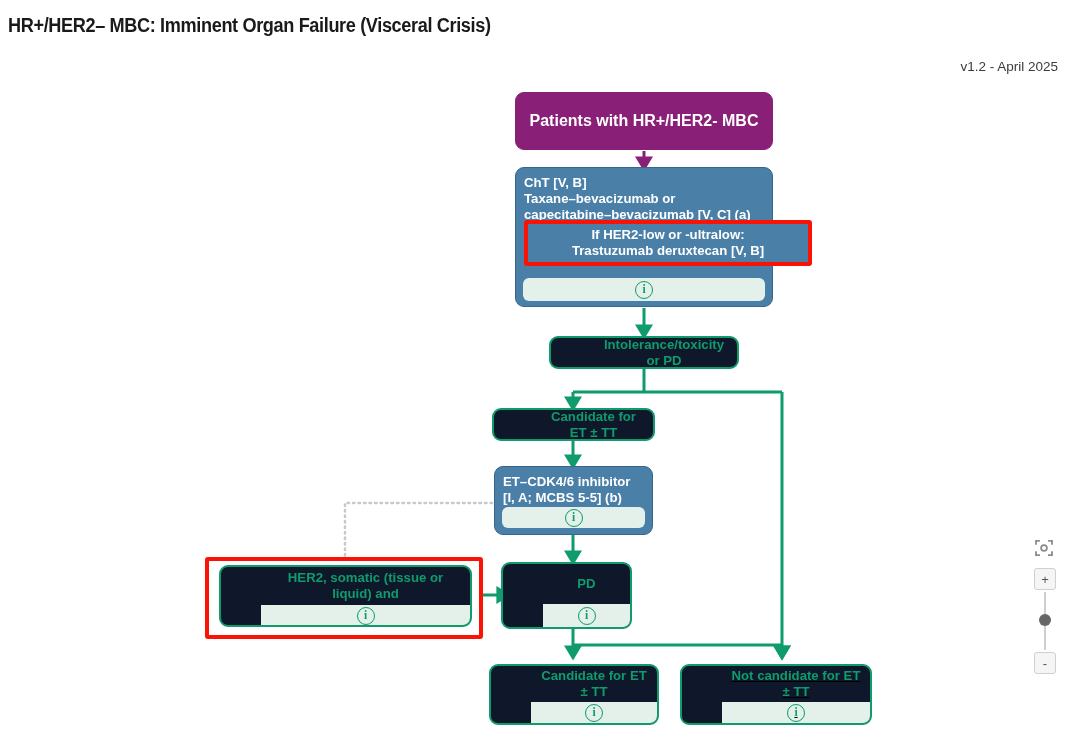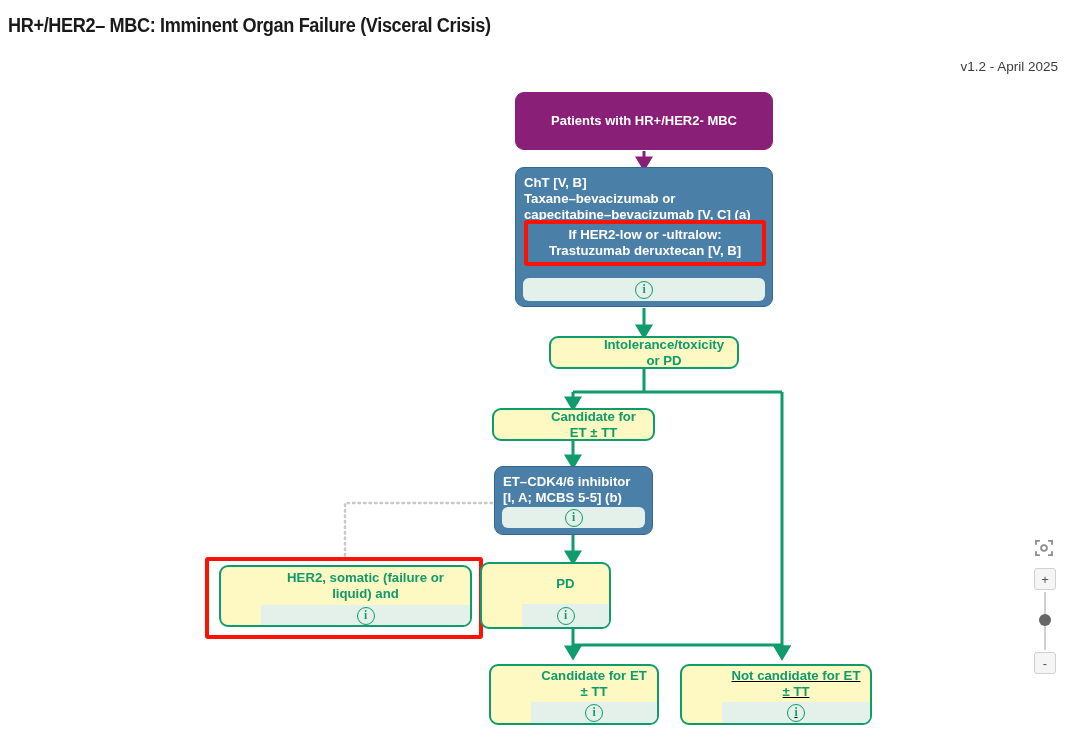--- a/index.html
+++ b/index.html
@@ -40,29 +40,29 @@
   .info-glyph{
     display:inline-block;width:16px;height:16px;border-radius:50%;
     border:1.6px solid currentColor;
     font-size:11.5px;line-height:14px;font-weight:bold;
     font-family:"Liberation Serif",serif;
     text-align:center;
   }
 
   
   .n-purple{background:#8a1f78;border:1px solid #8a1f78;}
-  .n-purple .body{color:#ffffff;font-size:13px;}
+  .n-purple .body{color:#ffffff;font-size:16px;}
 
   
   .n-blue{background:#4a7fa8;border:1.5px solid #35678d;}
   .n-blue .body{color:#ffffff;font-size:13.2px;align-items:flex-start;padding-top:7px;}
   .n-blue .info-bar{background:#e4f0ea;color:#0f9b6c;margin:0 7px 7px 7px;border-radius:6px;height:23px;}
 
   
-  .n-green{background:#fef9c3;border:2.5px solid #0f9b6c;padding-left:40px;}
+  .n-green{background:#0f172a;border:2.5px solid #0f9b6c;padding-left:40px;}
   .n-green .body{color:#0f9b6c;font-size:13.2px;}
   .n-green .info-bar{background:#e4f0ea;color:#0f9b6c;}
 
   
   .hl-red{position:absolute;border:4px solid #fa1205;box-sizing:border-box;border-radius:3px;}
   .hl-red.filled{background:#ffffff;}
 
   
   #overlay-her2low{
     position:absolute;background:#4a7fa8;
@@ -153,21 +153,21 @@
     <div class="body" style="flex-direction:column;height:110px;justify-content:flex-start;">
       <span>ChT [V, B]</span>
       <span>Taxane–bevacizumab or</span>
       <span>capecitabine–bevacizumab [V, C] (a)</span>
     </div>
     <div class="info-bar">
       <span class="info-glyph">i</span>
     </div>
   </div>
 
-  <div id="overlay-her2low" style="left:524px;top:220px;width:242px;height:46px;">
+  <div id="overlay-her2low" style="left:524px;top:220px;width:288px;height:46px;">
     <div style="display:flex;flex-direction:column;">
       <span>If HER2-low or -ultralow:</span>
       <span>Trastuzumab deruxtecan [V, B]</span>
     </div>
   </div>
 
   <div class="node n-green" style="left:549px;top:336px;width:190px;height:33px;">
     <div class="body" style="height:100%;">
       <span>Intolerance/toxicity or PD</span>
     </div>
@@ -186,28 +186,28 @@
     </div>
     <div class="info-bar" style="height:21px;">
       <span class="info-glyph">i</span>
     </div>
   </div>
 
   <div class="hl-red filled" style="left:205px;top:557px;width:278px;height:82px;"></div>
 
   <div class="node n-green" style="left:219px;top:565px;width:253px;height:62px;">
     <div class="body" style="flex-direction:column;height:38px;justify-content:center;">
-      <span>HER2, somatic (failure or liquid) and</span>
+      <span>HER2, somatic (tissue or liquid) and</span>
     </div>
     <div class="info-bar" style="height:21px;">
       <span class="info-glyph">i</span>
     </div>
   </div>
 
-  <div class="node n-green" style="left:480px;top:562px;width:131px;height:67px;">
+  <div class="node n-green" style="left:501px;top:562px;width:131px;height:67px;">
     <div class="body" style="height:40px;">
       <span>PD</span>
     </div>
     <div class="info-bar" style="height:23px;">
       <span class="info-glyph">i</span>
     </div>
   </div>
 
   <div class="node n-green" style="left:489px;top:664px;width:170px;height:61px;">
     <div class="body" style="height:36px;">

